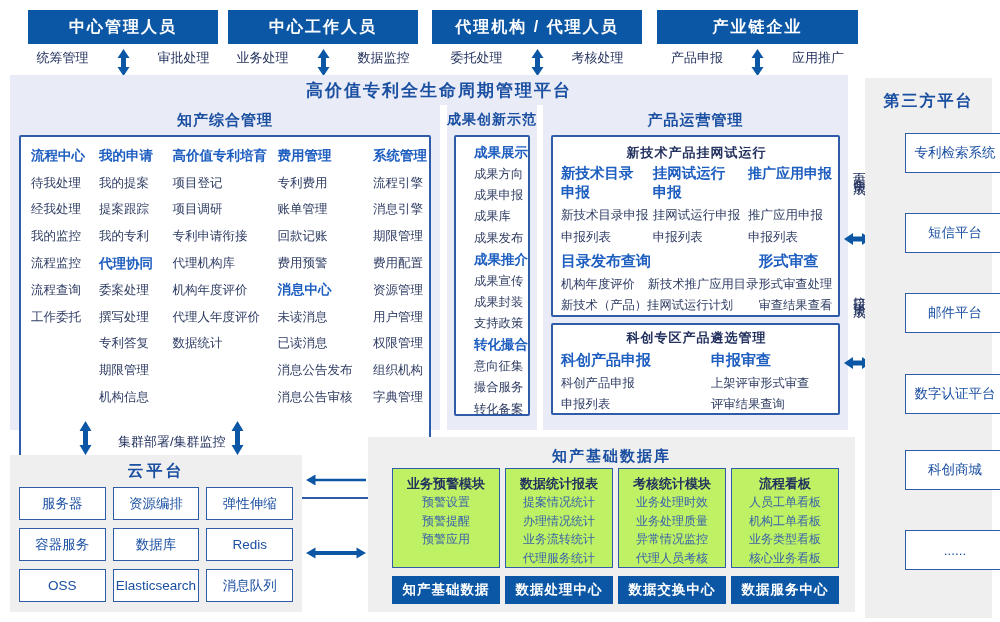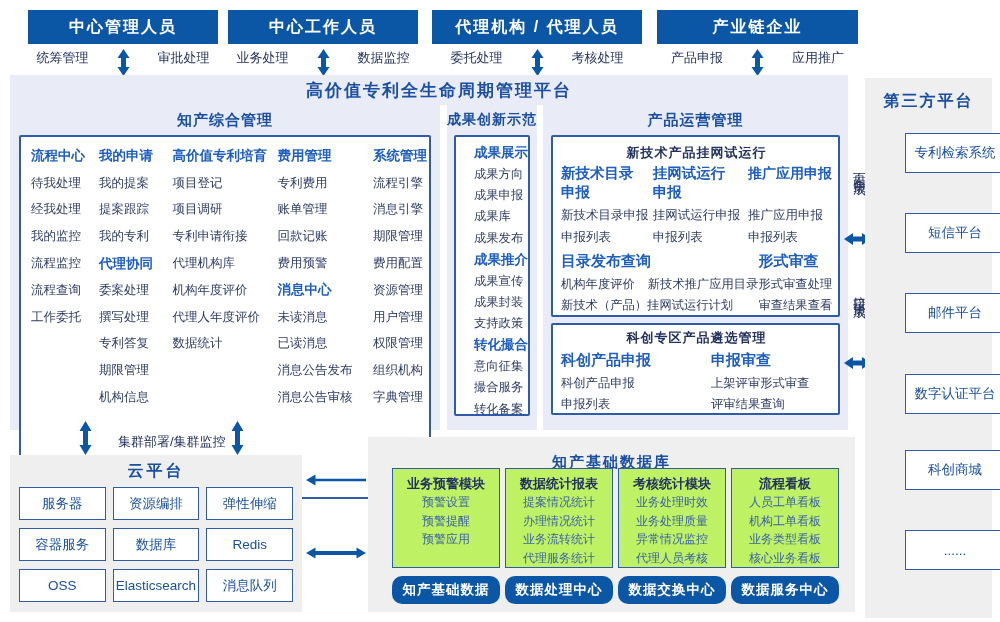--- a/index.html
+++ b/index.html
@@ -78,29 +78,29 @@
 
   
   .cloud{position:absolute; left:10px; top:455px; width:292px; height:157px; background:var(--panel_gray);}
   .cloud-title{padding-top:6px; height:28px; text-align:center; font-weight:bold; font-size:16px; color:var(--title_text); letter-spacing:3px;}
   .cloud-grid{margin:4px 9px 0; display:grid; grid-template-columns:repeat(3,1fr); gap:8px 7px;}
   .cloud-box{height:33px; background:#fff; border:1.5px solid var(--border); display:flex; align-items:center; justify-content:center;
              font-size:13.5px; color:var(--title_text); white-space:nowrap;}
 
   
   .db{position:absolute; left:368px; top:437px; width:487px; height:175px; background:var(--panel_gray);}
-  .db-title{padding-top:16px; height:28px; text-align:center; font-weight:bold; font-size:15px; color:var(--title_text); letter-spacing:2px;}
+  .db-title{padding-top:10px; height:28px; text-align:center; font-weight:bold; font-size:15px; color:var(--title_text); letter-spacing:2px;}
   .db-row{margin:3px 0 0 24px; display:flex; gap:5px;}
   .db-mod{width:108px; height:100px; background:#bef264; border:1.5px solid var(--border); text-align:center;}
   .db-mod .mh{margin-top:6px; font-size:13px; font-weight:bold; color:var(--navy); white-space:nowrap;}
   .db-mod .mi{font-size:12px; color:var(--db_item); line-height:18.5px; white-space:nowrap;}
   .db-mod .mi:first-of-type{margin-top:3px;}
   .db-foot{margin:8px 0 0 24px; display:flex; gap:5px;}
   .db-btn{width:108px; height:28px; background:var(--primary); color:#fff; font-weight:bold; font-size:13.5px;
-          display:flex; align-items:center; justify-content:center; letter-spacing:1px;border-radius:10px;}
+          display:flex; align-items:center; justify-content:center; letter-spacing:1px;}
 </style>
 </head>
 <body>
 
 <div class="role" style="left:28px;width:190px;">
   <div class="role-h">中心管理人员</div>
   <div class="role-sub">
     <span class="lbl">统筹管理</span>
     <svg class="varrow" viewBox="0 0 13 27">
         <path class="fill" d="M6.5 0 L12.5 9 H9 V18 H12.5 L6.5 27 L0.5 18 H4 V9 H0.5 Z"></path>

